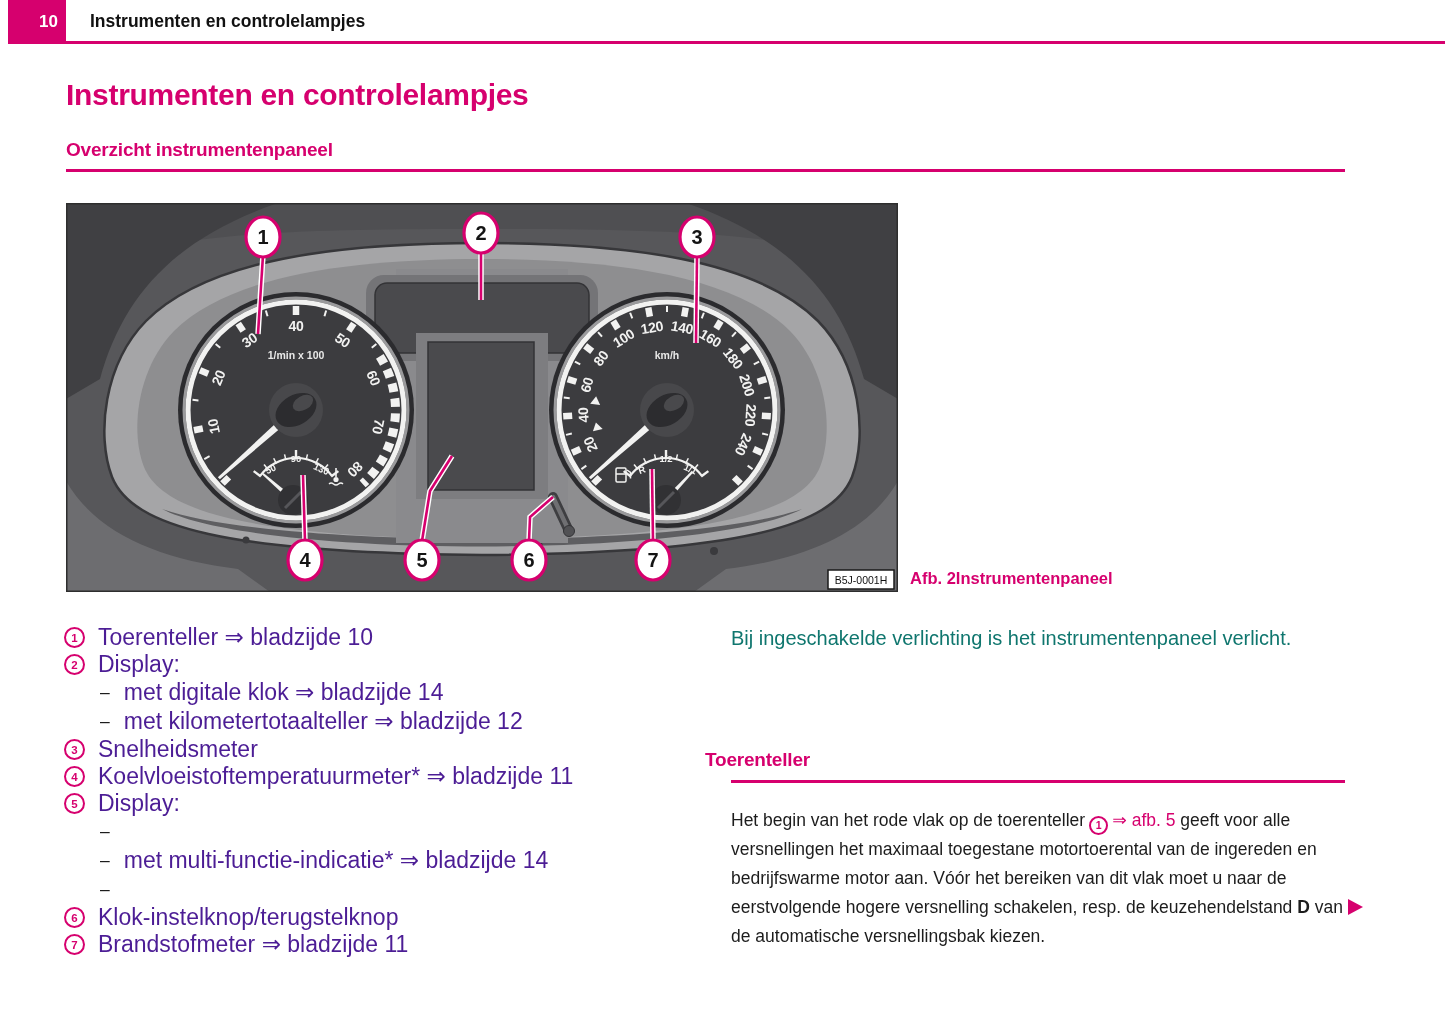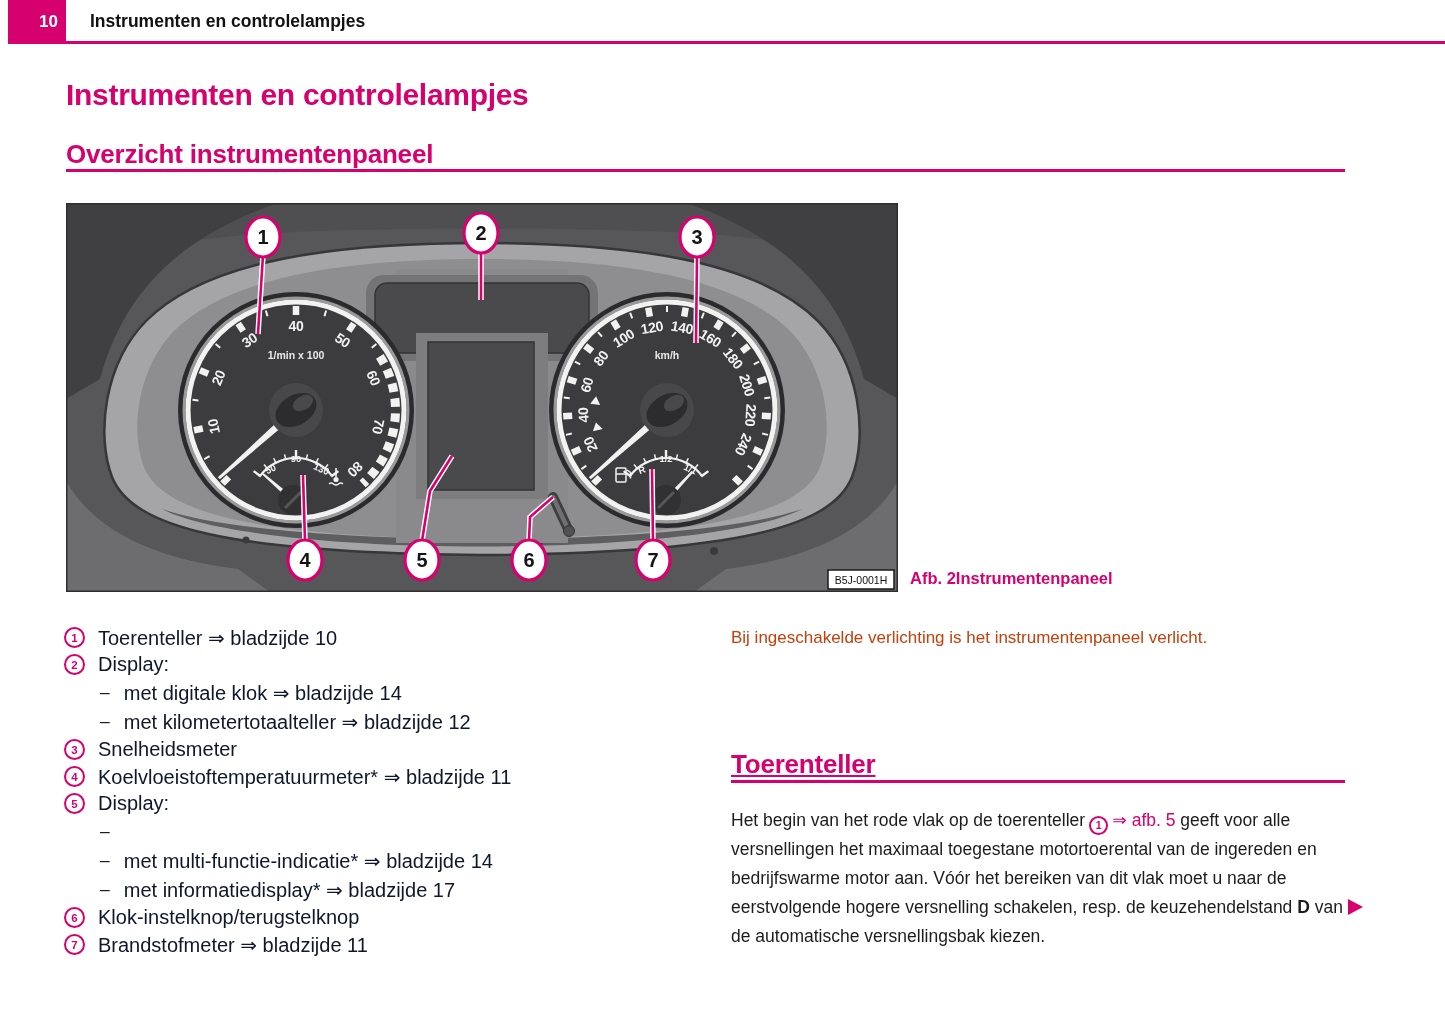--- a/index.html
+++ b/index.html
@@ -9,40 +9,40 @@
   }
   .abs{position:absolute;}
   
   .pagenum-box{left:8px;top:0;width:58px;height:43px;background:#d6006e;color:#fff;
     display:flex;align-items:center;justify-content:flex-end;padding-right:8px;box-sizing:border-box;
     font-weight:bold;font-size:17px;}
   .header-title{left:90px;top:11px;font-weight:bold;font-size:17.5px;color:#111;}
   .header-rule{left:8px;top:41px;width:1437px;height:3px;background:#d6006e;}
   
   .h1{left:66px;top:78px;font-weight:bold;font-size:30px;color:#d6006e;letter-spacing:-0.3px;}
-  .h2{font-weight:bold;font-size:26px;color:#d6006e;letter-spacing:-0.2px;}
+  .h2{font-weight:bold;font-size:19px;color:#d6006e;letter-spacing:-0.2px;}
   .h2-overview{left:66px;top:139px;}
   .rule-overview{left:66px;top:169px;width:1279px;height:2.5px;background:#d6006e;}
   
   .figure-wrap{left:66px;top:203px;width:832px;height:389px;}
   .caption{left:910px;top:569px;display:flex;font-weight:bold;font-size:16.5px;color:#d6006e;}
   
   .legend{left:64px;top:624px;width:645px;}
   .lrow{display:flex;align-items:center;height:27px;}
   .lsub{display:flex;align-items:center;height:29px;padding-left:36px;}
   .cnum{flex:0 0 auto;width:21px;height:21px;border:2px solid #d6006e;border-radius:50%;
     box-sizing:border-box;display:flex;align-items:center;justify-content:center;
     font-size:11.5px;font-weight:bold;color:#d6006e;margin-right:13px;}
-  .ltext,.lsubtext{font-size:20px;color:#0f172a;}
+  .ltext,.lsubtext{font-size:23px;color:#4c1d95;}
   .dash{margin-right:14px;font-size:17.5px;}
   
-  .rcol{left:731px;top:624px;width:620px;font-size:17px;line-height:28.5px;color:#c2410c;}
+  .rcol{left:731px;top:624px;width:620px;font-size:20px;line-height:28.5px;color:#0f766e;}
   .rcol p{margin:0 0 10px 0;}
   .end-square{display:inline-block;width:11px;height:11px;background:#d6006e;margin-left:7px;}
-  .h2-toeren{left:731px;top:749px;text-decoration:underline;}
+  .h2-toeren{left:705px;top:749px;}
   .rule-toeren{left:731px;top:780px;width:614px;height:2.5px;background:#d6006e;}
   .para3{left:731px;top:806px;width:622px;font-size:17.5px;line-height:29px;color:#1c1c1c;}
   .inline-cnum{display:inline-flex;width:19px;height:19px;border:2px solid #d6006e;border-radius:50%;
     box-sizing:border-box;align-items:center;justify-content:center;font-size:10.5px;font-weight:bold;
     color:#d6006e;margin:0 4px;vertical-align:-3px;}
   .accent-text{color:#d6006e;}
   .bold{font-weight:bold;}
   .cont-arrow{left:1348px;top:899px;width:0;height:0;
     border-left:15px solid #d6006e;border-top:8.5px solid transparent;border-bottom:8.5px solid transparent;}
   
@@ -345,21 +345,20 @@
   </div>
   <div class="lsub">
     <span class="dash">–</span>
   </div>
   <div class="lsub">
     <span class="dash">–</span>
     <span class="lsubtext">met multi-functie-indicatie* ⇒ bladzijde 14</span>
   </div>
   <div class="lsub">
     <span class="dash">–</span>
-    <span class="lsubtext">met informatiedisplay* ⇒ bladzijde 17</span>
   </div>
   <div class="lrow">
     <span class="cnum">6</span>
     <span class="ltext">Klok-instelknop/terugstelknop</span>
   </div>
   <div class="lrow">
     <span class="cnum">7</span>
     <span class="ltext">Brandstofmeter ⇒ bladzijde 11</span>
   </div>
 </div>

